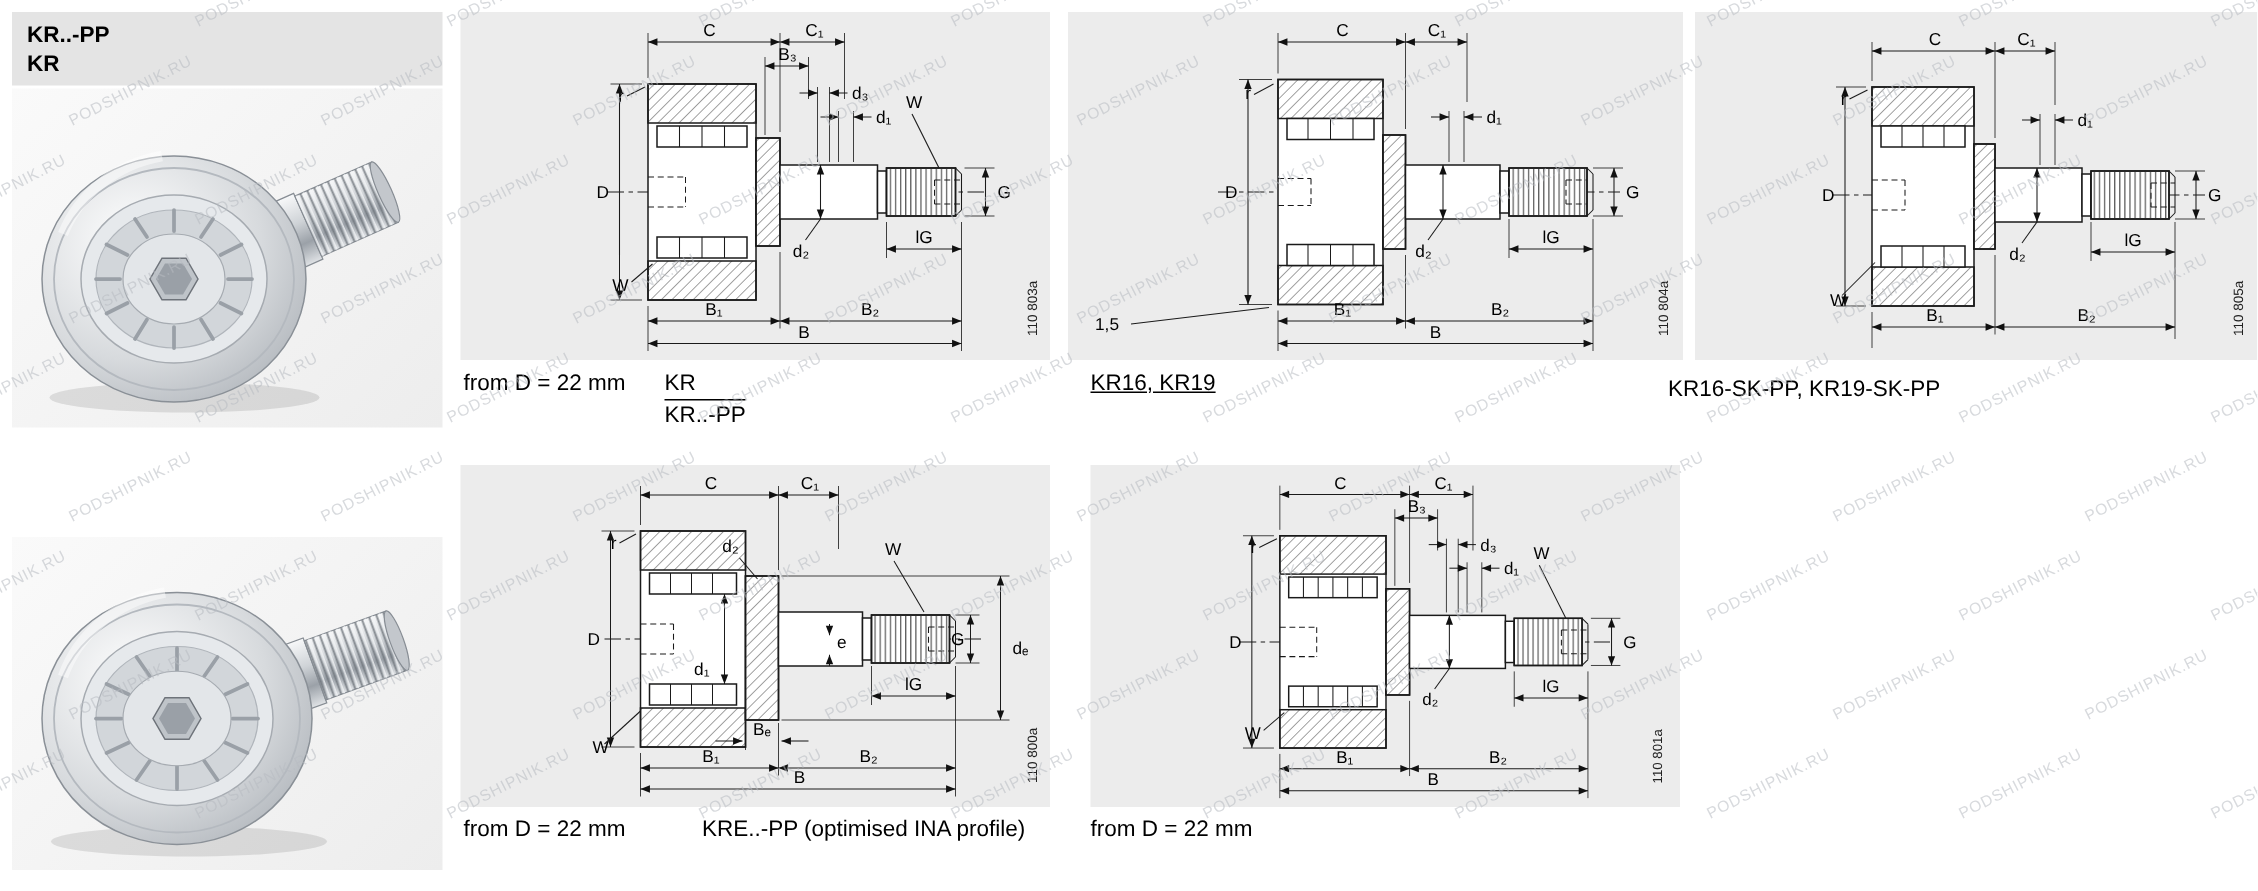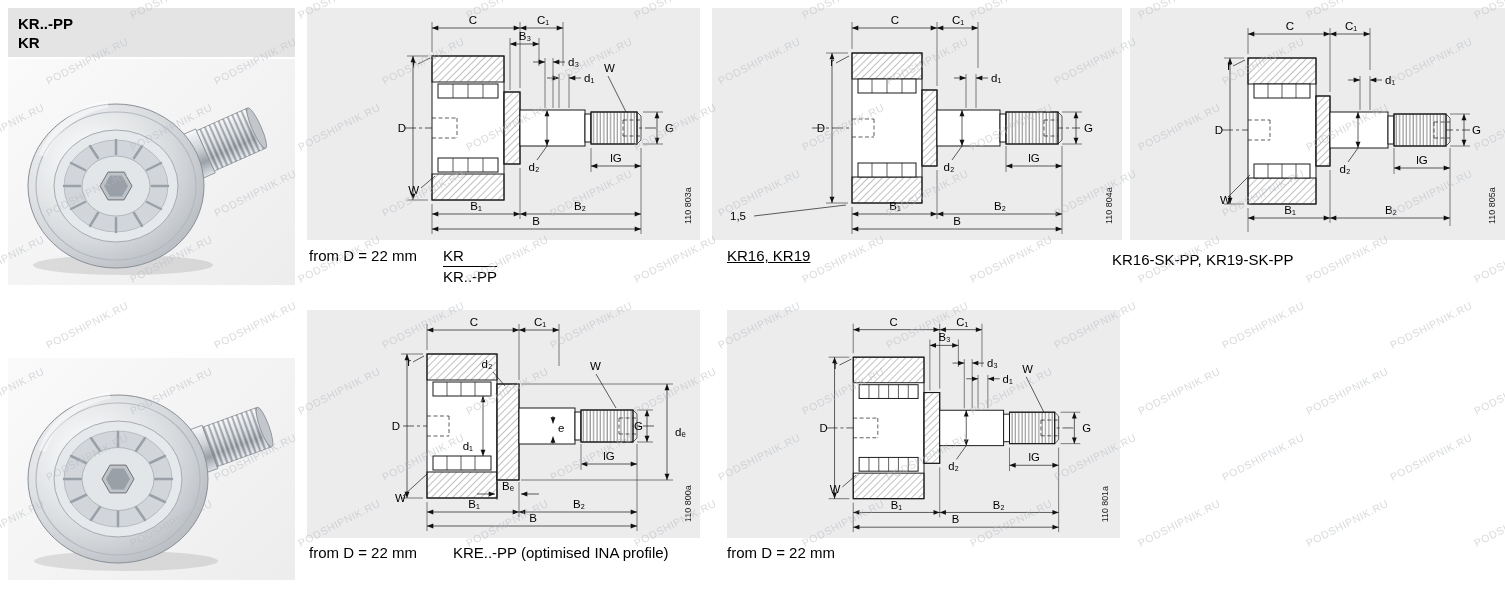--- a/index.html
+++ b/index.html
@@ -9,21 +9,21 @@
         font-size:15px;font-weight:bold;line-height:19px;}
   .photo{position:absolute;background:linear-gradient(135deg,#fafafa 0%,#ededed 100%);}
   .photo svg{width:100%;height:100%;display:block;}
   .panel{position:absolute;background:#ececec;}
   .panel svg{width:100%;height:100%;display:block;}
   .caption{position:absolute;font-size:15px;line-height:19px;white-space:nowrap;display:flex;align-items:flex-start;}
   .cap-col{display:inline-flex;flex-direction:column;}
   .frac{display:inline-flex;flex-direction:column;margin:0 12px 0 26px;}
   .frac-top{border-bottom:1.2px solid #000;padding-bottom:1px;}
   .underlined{text-decoration:underline;}
-  .gapname{margin-left:36px;}
+  .gapname{margin-left:51px;}
   
   .part{fill:#fff;stroke:#1a1a1a;stroke-width:1;}
   .hf{fill:url(#hatch);stroke:#1a1a1a;stroke-width:1;}
   .tf{fill:url(#threads);stroke:#1a1a1a;stroke-width:1;}
   .thin{stroke:#1a1a1a;stroke-width:0.7;fill:none;}
   .dashed{stroke:#1a1a1a;stroke-width:0.7;stroke-dasharray:4 2.5;fill:none;}
   .cl{stroke:#1a1a1a;stroke-width:0.7;stroke-dasharray:11 3 3 3;fill:none;}
   .ext{stroke:#1a1a1a;stroke-width:0.55;}
   .dim{stroke:#1a1a1a;stroke-width:0.7;}
   text.dl{font-size:11.5px;fill:#000;}

